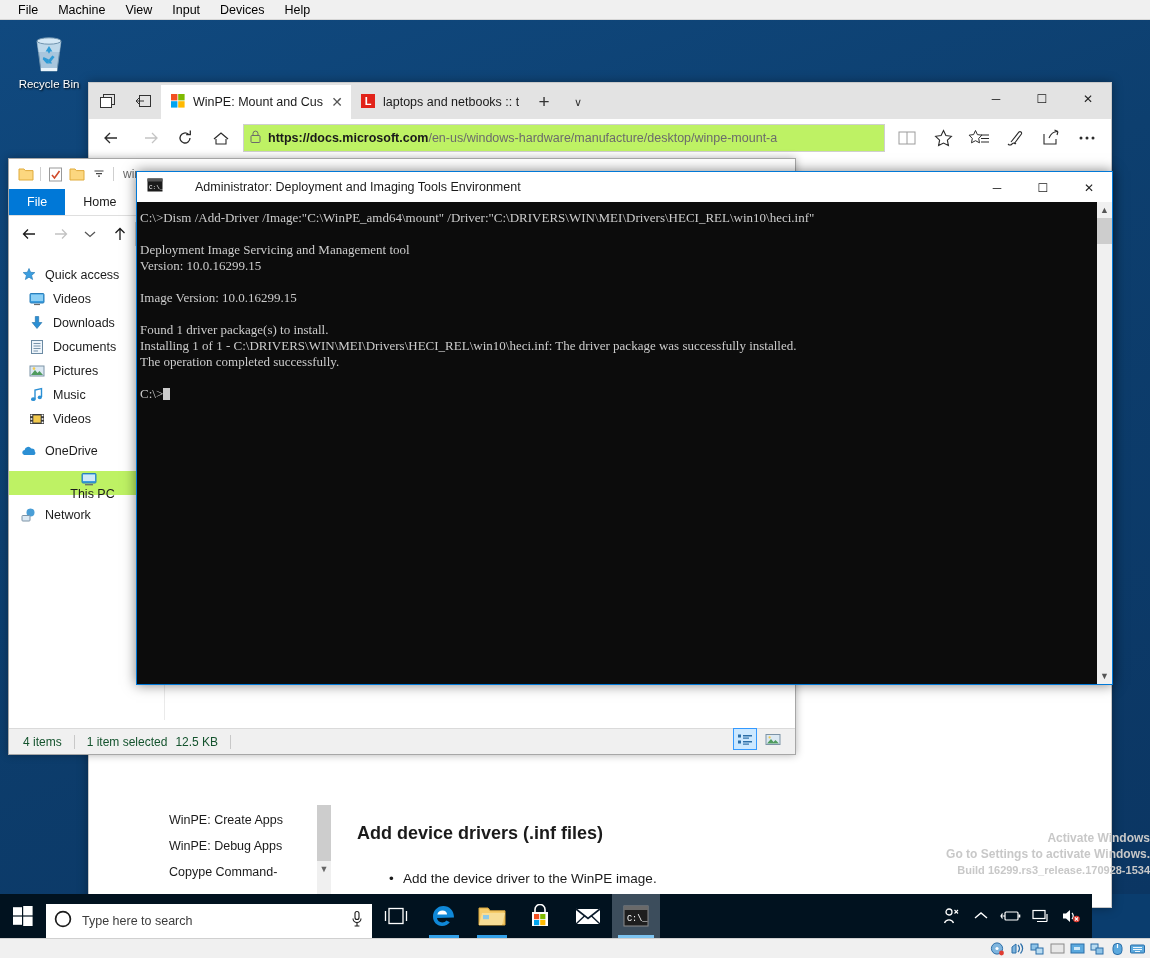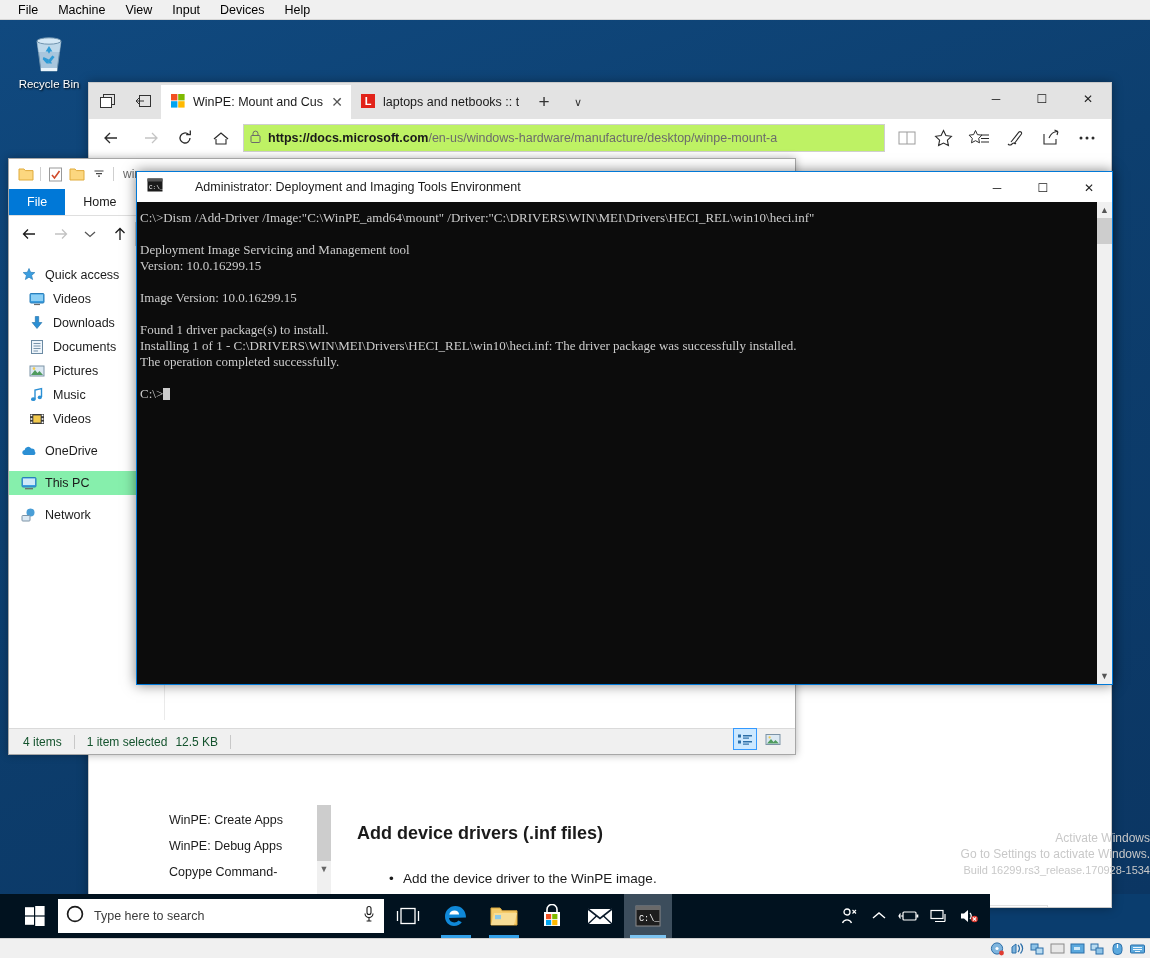--- a/index.html
+++ b/index.html
@@ -91,21 +91,21 @@
   .rtab{font-size:12.5px;padding:0 18px;display:flex;align-items:center;color:#1b1b1b;}
   .rtab.file{background:#0078d7;color:#fff;}
   #exp-nav{height:36px;display:flex;align-items:center;padding:0 6px;box-sizing:border-box;background:#fff;}
   .navbtn{width:30px;height:30px;display:flex;align-items:center;justify-content:center;color:#1b1b1b;font-size:15px;}
   .navbtn.dim{color:#c2c2c2;}
   #exp-path{flex:1;height:24px;border:1px solid #cfcfcf;display:flex;align-items:center;padding:0 6px;box-sizing:border-box;}
   #exp-body{position:absolute;left:0;top:92px;width:786px;height:469px;background:#fff;display:flex;}
   #exp-sidebar{width:155px;padding-top:12px;box-sizing:border-box;}
   .side-item{height:24px;display:flex;align-items:center;padding-left:20px;font-size:12.5px;color:#1b1b1b;white-space:nowrap;}
   .side-item.group{padding-left:12px;font-weight:normal;}
-  .side-item.selected{background:#86efac;}
+  .side-item.selected{background:#bef264;flex-direction:column;}
   .side-ico{width:16px;height:16px;margin-right:8px;flex:0 0 16px;display:flex;align-items:center;justify-content:center;}
   #exp-list{flex:1;border-left:1px solid #eaeaea;}
   #exp-status{
     position:absolute;left:0;bottom:0;width:786px;height:26px;background:#f0f0f0;
     border-top:1px solid #dadada;display:flex;align-items:center;padding-left:14px;box-sizing:border-box;
     font-size:12px;color:#14532d;
   }
   #exp-status .sep{width:1px;height:14px;background:#c8c8c8;margin:0 12px;}
   #exp-viewbtns{position:absolute;right:10px;bottom:4px;display:flex;gap:4px;}
   .vbtn{width:22px;height:20px;border:1px solid transparent;display:flex;align-items:center;justify-content:center;}
@@ -123,27 +123,27 @@
   #cmd-text{
     font-family:Liberation Serif, serif;font-size:13px;line-height:16px;color:#ccc;
     white-space:pre;padding-left:2px;
   }
   #cmd-scroll{position:absolute;right:0;top:30px;width:15px;height:482px;background:#f0f0f0;}
   #cmd-scroll .arr{height:16px;text-align:center;font-size:9px;color:#555;line-height:16px;}
   #cmd-scroll .thumb{height:26px;background:#cdcdcd;}
   .cursor{display:inline-block;width:7px;height:12px;background:#ccc;vertical-align:-2px;}
 
   
-  #watermark{position:absolute;right:0;bottom:16px;text-align:right;color:#c8c8c8;font-size:12px;line-height:16px;}
+  #watermark{position:absolute;right:0;bottom:16px;text-align:right;color:#c8c8c8;font-size:12px;line-height:16px;font-weight:bold;}
   #watermark .b{font-size:11px;}
 
   
   #taskbar{
-    position:absolute;left:0;top:894px;width:978px;height:44px;background:#01121f;
-    display:flex;align-items:center;padding-left:12px;
+    position:absolute;left:0;top:894px;width:1092px;height:44px;background:#01121f;
+    display:flex;align-items:flex-end;
   }
   #start-btn{width:46px;height:44px;display:flex;align-items:center;justify-content:center;}
   #search-box{
     width:326px;height:34px;background:#fff;display:flex;align-items:center;
     padding:0 8px;box-sizing:border-box;
   }
   #search-box .ph{font-size:12.5px;color:#3c3c3c;margin-left:10px;flex:1;white-space:nowrap;}
   .tb-icon{width:48px;height:44px;display:flex;align-items:center;justify-content:center;position:relative;}
   .tb-icon.running::after{content:"";position:absolute;bottom:0;left:9px;width:30px;height:3px;background:#33a0e8;}
   .tb-icon.focused{background:#3c4d5c;}

